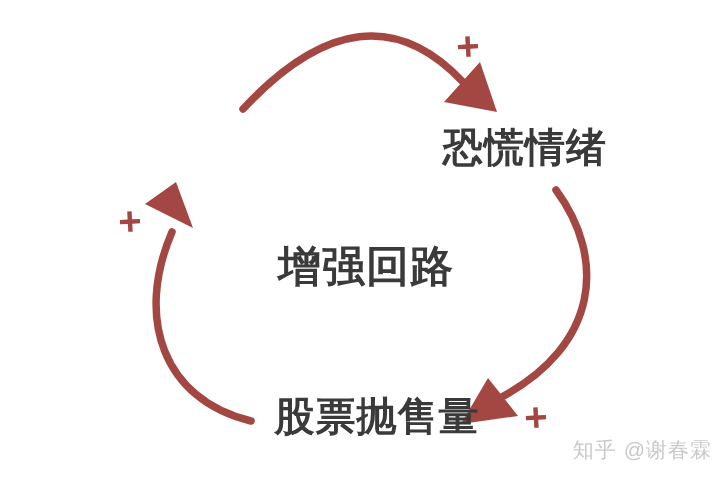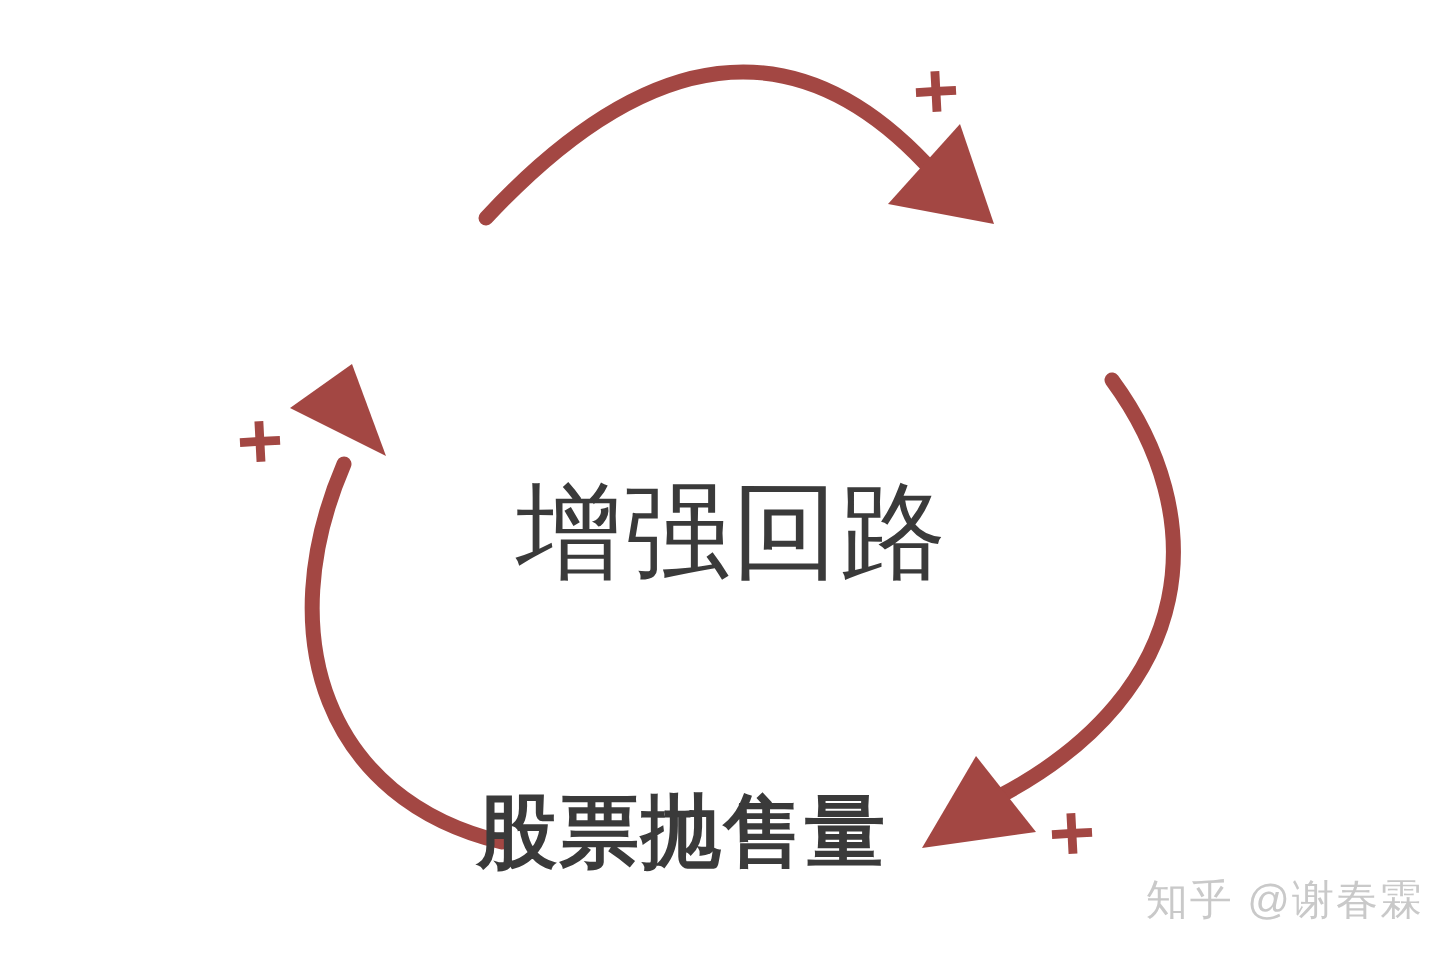--- a/index.html
+++ b/index.html
@@ -37,22 +37,22 @@
     color:var(--color-text);
     font-weight:bold;
     font-size:40px;
     letter-spacing:1px;
     white-space:nowrap;
   }
   .loop-title{
     position:absolute;
     transform:translate(-50%,-50%);
     color:var(--color-text);
-    font-weight:normal;
-    font-size:53px;
+    font-weight:bold;
+    font-size:43px;
     letter-spacing:1px;
     white-space:nowrap;
   }
   .plus{
     position:absolute;
     transform:translate(-50%,-50%) rotate(-3deg);
     color:var(--color-arrow);
     font-weight:bold;
     font-size:40px;
     line-height:1;
@@ -61,21 +61,21 @@
     position:absolute;
     right:8px;top:436px;
     color:var(--color-watermark);
     font-size:21px;
     letter-spacing:1px;
     white-space:nowrap;
     text-align:center;
   }
   .pos-stock-decline{left:212px;top:147px;}
   .pos-panic{left:525px;top:147px;}
-  .pos-selloff{left:341px;top:416px;}
+  .pos-selloff{left:377px;top:416px;}
   .pos-title{left:366px;top:267px;}
   .pos-plus-top{left:468px;top:46px;}
   .pos-plus-left{left:130px;top:221px;}
   .pos-plus-br{left:536px;top:417px;}
 </style>
 </head>
 <body>
 
 <div class="stage">
 
@@ -85,20 +85,21 @@
     <path class="head" d="M 480 62 L 444 102 L 497 112 Z"></path>
 
     <path class="arc" stroke-width="7.5" d="M 556 190 C 606 258 600 345 500 398"></path>
     <path class="head" d="M 488 378 L 518 416 L 461 424 Z"></path>
 
     <path class="arc" stroke-width="7.5" d="M 251 421 C 163 400 135 318 172 232"></path>
     <path class="head" d="M 176 182 L 145 204 L 193 228 Z"></path>
   </svg>
 
 
+  <div class="node pos-panic">恐慌情绪</div>
 
   <div class="node pos-selloff">股票抛售量</div>
 
   <div class="loop-title pos-title">增强回路</div>
 
   <span class="plus pos-plus-top">+</span>
 
   <span class="plus pos-plus-br">+</span>
 
   <span class="plus pos-plus-left">+</span>

